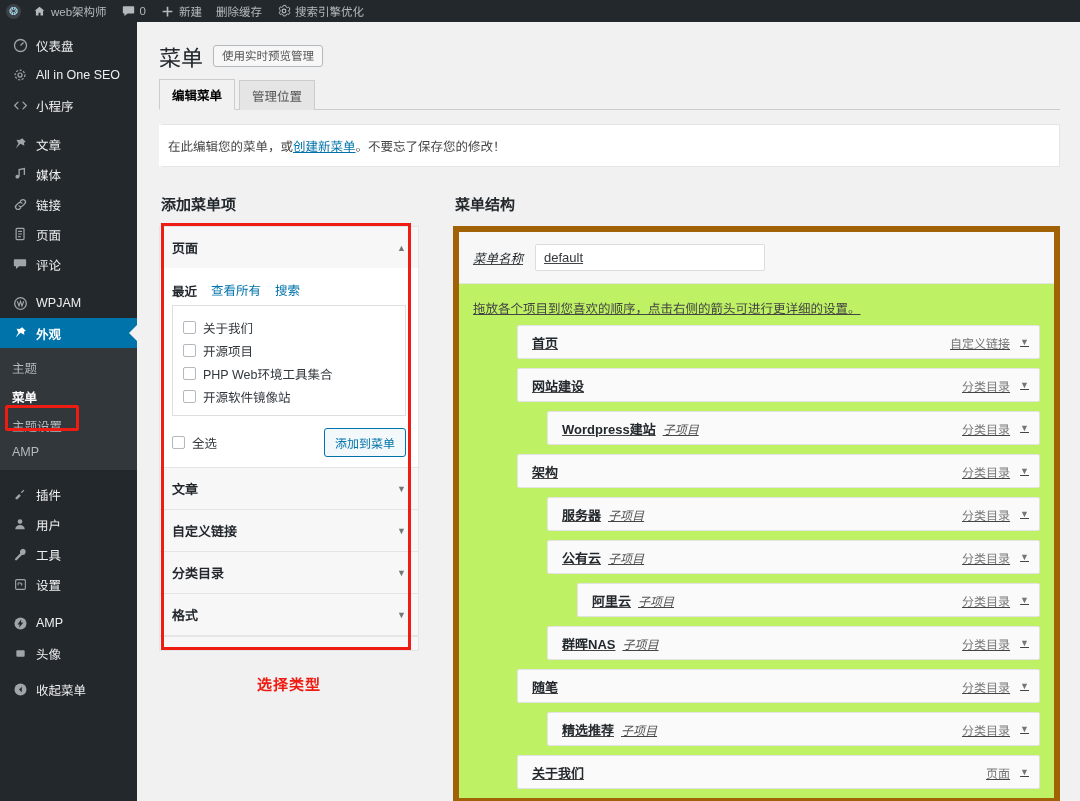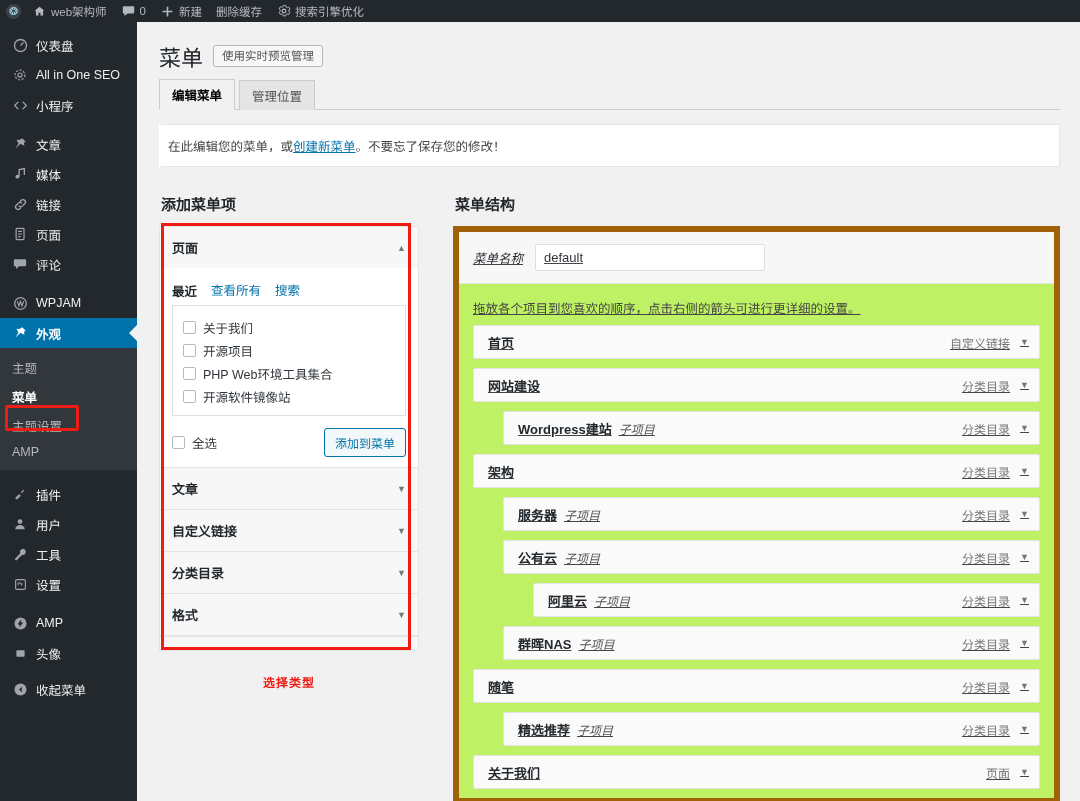--- a/index.html
+++ b/index.html
@@ -190,39 +190,39 @@
     position: absolute;
     left: 2px; top: -3px;
     width: 250px; height: 427px;
     border: 3px solid #ee1c12;
     pointer-events: none;
   }
   .annot {
     text-align: center;
     color: #ee1c12;
     font-weight: bold;
-    font-size: 12px;
+    font-size: 15px;
     margin-top: 22px;
     letter-spacing: 1px;
   }
 
   
   .struct-panel { border: 6px solid #a16207; background: #bef264; text-decoration: underline; }
   .struct-top { background: #f7f7f7; border-bottom: 1px solid #e5e5e5; padding: 12px 14px; display: flex; align-items: center; gap: 12px; }
   .struct-top label { font-size: 12.5px; color: #23282d; font-style: italic; }
   .name-input {
     width: 230px; height: 27px;
     border: 1px solid #ddd; border-radius: 2px;
     background: #fff;
     padding: 3px 8px;
     font-size: 13px; color: #32373c;
     font-family: "Liberation Sans", sans-serif;
   }
   .struct-hint { padding: 14px 14px 4px 14px; font-size: 12.5px; color: #444; }
-  .menu-items { padding: 4px 14px 0 14px; }
+  .menu-items { padding: 4px 14px 0 14px; margin-left: 44px; }
   .mi-row { margin-bottom: 9px; }
   .mi-box {
     display: flex; align-items: center; justify-content: space-between;
     background: #fafafa;
     border: 1px solid #e3e3e3;
     border-radius: 2px;
     height: 34px;
     padding: 0 10px 0 14px;
   }
   .mi-left { display: flex; align-items: baseline; gap: 7px; }

